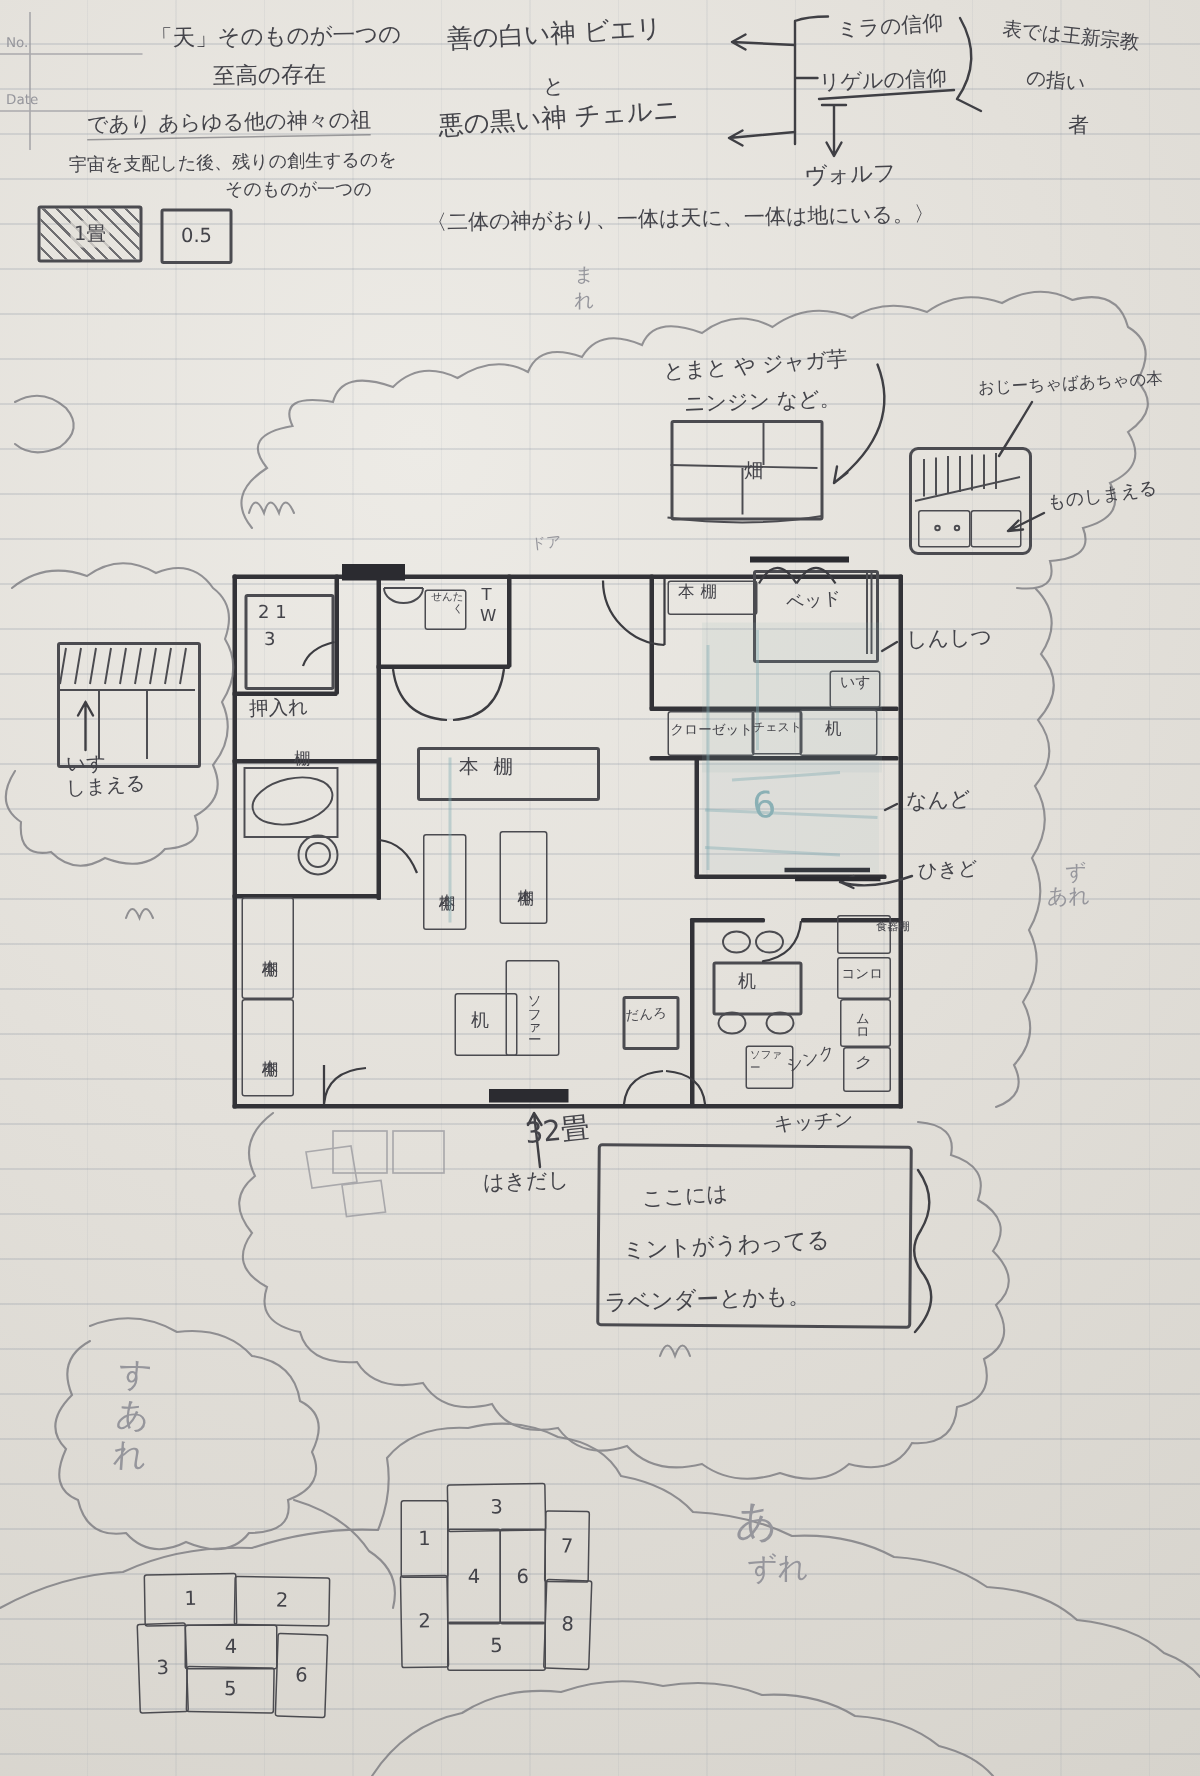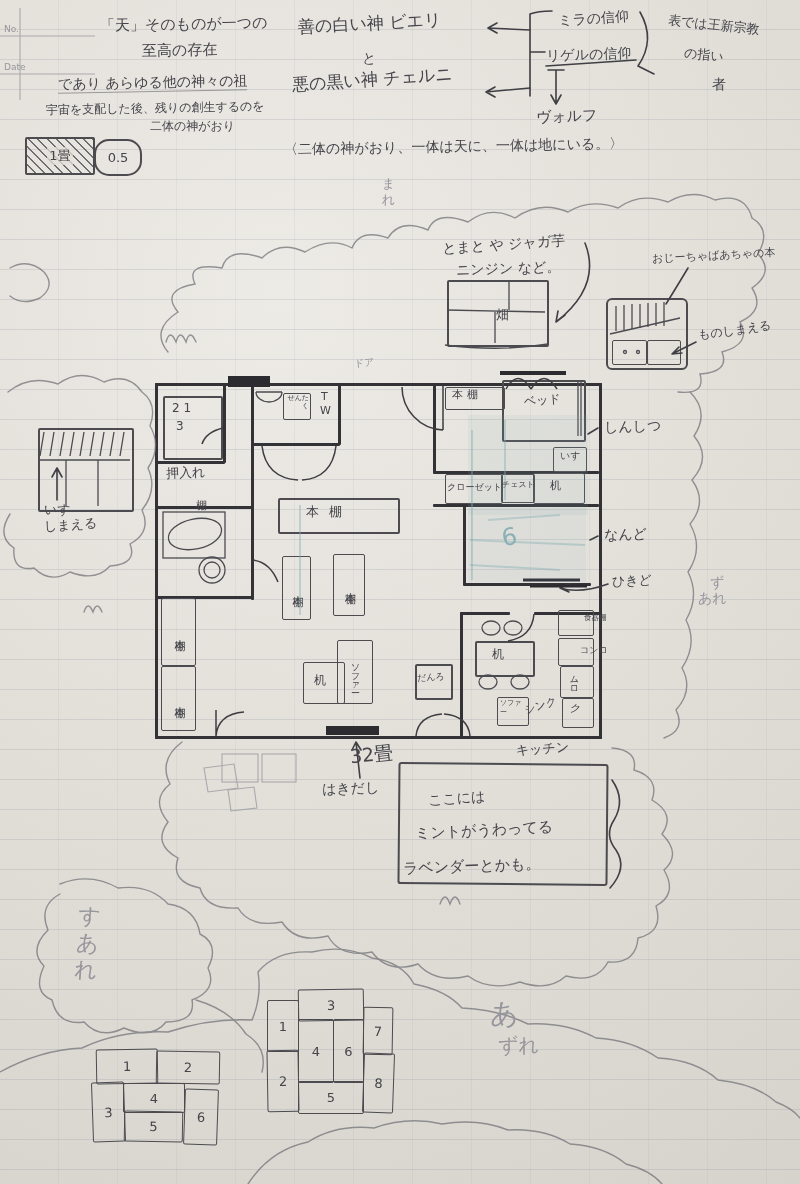--- a/index.html
+++ b/index.html
@@ -27,38 +27,38 @@
 
 <div id="page">
 
   <span class="lbl faint" style="left:4px;top:24px;font-size:9px;">No.</span>
   <span class="lbl faint" style="left:4px;top:62px;font-size:9px;">Date</span>
 
   <span class="lbl" style="left:100px;top:16px;font-size:15px;transform:rotate(-1deg);">「天」そのものが一つの</span>
   <span class="lbl" style="left:142px;top:42px;font-size:15px;transform:rotate(-1deg);">至高の存在</span>
   <span class="lbl note-line" style="left:58px;top:74px;font-size:14px;transform:rotate(-1deg);">であり あらゆる他の神々の祖</span>
   <span class="lbl" style="left:46px;top:102px;font-size:12px;transform:rotate(-1deg);">宇宙を支配した後、残りの創生するのを</span>
-  <span class="lbl" style="left:150px;top:120px;font-size:12px;">二体の神がおり</span>
+  <span class="lbl" style="left:150px;top:120px;font-size:12px;">そのものが一つの</span>
 
   <span class="lbl" style="left:298px;top:14px;font-size:17px;transform:rotate(-3deg);">善の白い神 ビエリ</span>
   <span class="lbl" style="left:362px;top:50px;font-size:14px;">と</span>
   <span class="lbl" style="left:292px;top:70px;font-size:17px;transform:rotate(-4deg);">悪の黒い神 チェルニ</span>
 
   <span class="lbl" style="left:558px;top:10px;font-size:14px;transform:rotate(-4deg);">ミラの信仰</span>
   <span class="lbl" style="left:546px;top:46px;font-size:14px;transform:rotate(-2deg);">リゲルの信仰</span>
   <span class="lbl" style="left:668px;top:18px;font-size:13px;transform:rotate(6deg);">表では王新宗教</span>
   <span class="lbl" style="left:684px;top:48px;font-size:13px;transform:rotate(6deg);">の指い</span>
   <span class="lbl" style="left:712px;top:76px;font-size:14px;">者</span>
   <span class="lbl" style="left:536px;top:108px;font-size:15px;transform:rotate(-2deg);">ヴォルフ</span>
   <span class="lbl" style="left:284px;top:138px;font-size:14px;transform:rotate(-1deg);">〈二体の神がおり、一体は天に、一体は地にいる。〉</span>
 
   <div class="box cell hatch" style="left:25px;top:137px;width:66px;height:34px;border-width:2px;">
       <span style="background:rgba(227,224,218,.75);padding:0 2px;">1畳</span>
     </div>
-  <div class="box cell" style="left:94px;top:139px;width:44px;height:33px;border-width:2px;border-radius:15px;">
+  <div class="box cell" style="left:107px;top:139px;width:44px;height:33px;border-width:2px;">
       <span>0.5</span>
     </div>
 
   <span class="lbl faint vlbl" style="left:380px;top:168px;font-size:13px;height:50px;">まれ</span>
   <span class="lbl faint" style="left:710px;top:574px;font-size:14px;">ず</span>
   <span class="lbl faint" style="left:698px;top:590px;font-size:14px;text-align:right;">あれ</span>
   <span class="lbl faint vlbl" style="left:76px;top:890px;font-size:22px;height:84px;transform:rotate(4deg);">すあれ</span>
   <span class="lbl faint" style="left:490px;top:998px;font-size:28px;">あ</span>
   <span class="lbl faint" style="left:498px;top:1034px;font-size:20px;">ずれ</span>
   <span class="lbl faint" style="left:354px;top:357px;font-size:10px;transform:rotate(-6deg);">ドア</span>
@@ -149,21 +149,21 @@
   <div class="box" style="left:303px;top:662px;width:40px;height:40px;"></div>
   <span class="lbl" style="left:314px;top:674px;font-size:12px;">机</span>
   <div class="box" style="left:415px;top:664px;width:34px;height:32px;border-width:2px;"></div>
   <span class="lbl" style="left:417px;top:672px;font-size:9px;transform:rotate(-4deg);">だんろ</span>
 
   <div class="box" style="left:475px;top:641px;width:56px;height:32px;border-width:2px;"></div>
   <span class="lbl" style="left:492px;top:648px;font-size:12px;">机</span>
   <div class="box" style="left:558px;top:610px;width:34px;height:24px;"></div>
   <span class="lbl" style="left:584px;top:614px;font-size:7.5px;">食器棚</span>
   <div class="box" style="left:558px;top:638px;width:34px;height:26px;"></div>
-  <span class="lbl" style="left:561px;top:645px;font-size:9px;margin-left:19px;">コンロ</span>
+  <span class="lbl" style="left:561px;top:645px;font-size:9px;">コンロ</span>
   <div class="box" style="left:560px;top:666px;width:32px;height:30px;"></div>
   <span class="lbl vlbl" style="left:569px;top:669px;font-size:9px;height:26px;letter-spacing:0;">ムロ</span>
   <div class="box" style="left:562px;top:698px;width:30px;height:28px;"></div>
   <span class="lbl" style="left:570px;top:703px;font-size:11px;transform:rotate(10deg);">ク</span>
   <span class="lbl" style="left:524px;top:700px;font-size:11px;transform:rotate(-18deg);">シンク</span>
   <div class="box" style="left:497px;top:697px;width:30px;height:27px;"></div>
   <span class="lbl" style="left:500px;top:699px;font-size:7px;width:26px;white-space:normal;line-height:1.3;">ソファー</span>
   <span class="lbl" style="left:516px;top:742px;font-size:13px;transform:rotate(-4deg);">キッチン</span>
 
   <span class="lbl" style="left:350px;top:744px;font-size:19px;transform:rotate(-6deg);">32畳</span>

